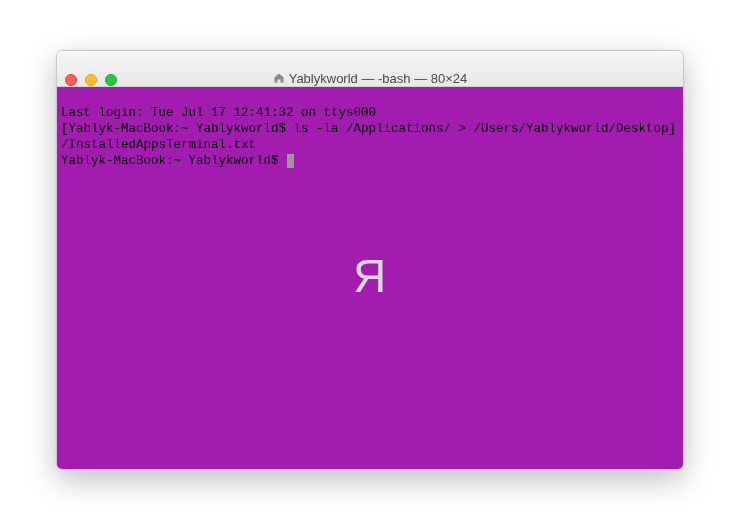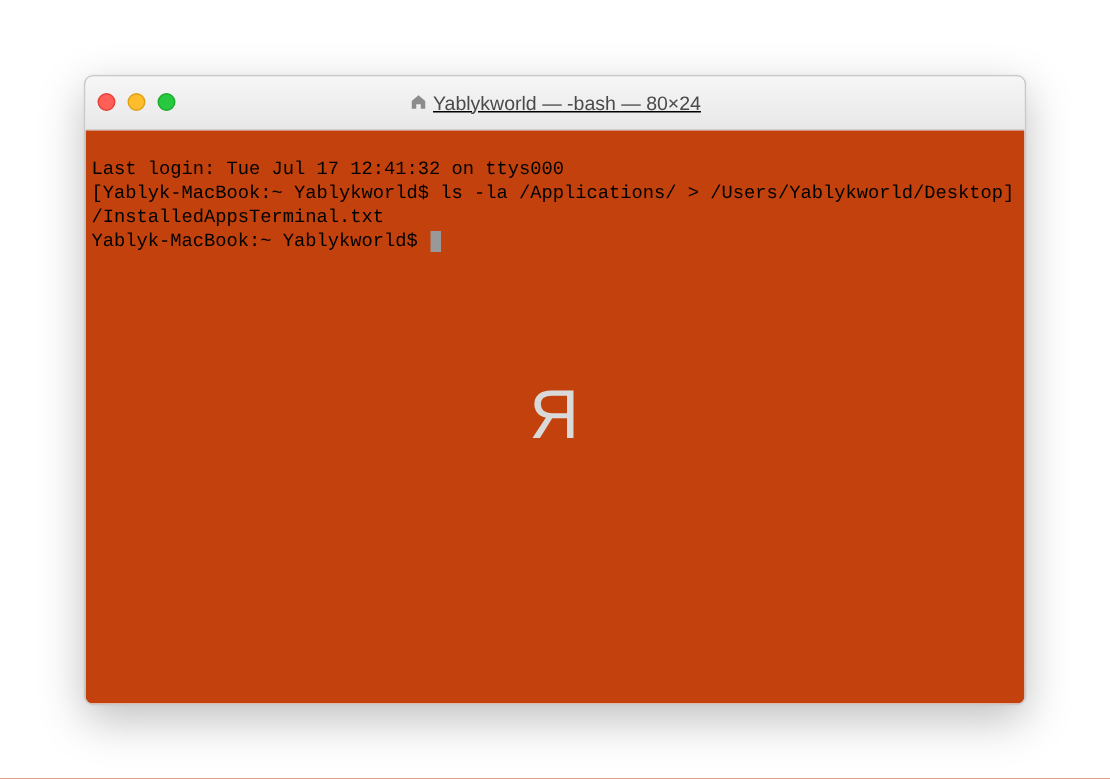--- a/index.html
+++ b/index.html
@@ -26,24 +26,23 @@
       box-shadow: 0 10px 30px rgba(0,0,0,0.25), 0 0 0 1px rgba(0,0,0,0.02);
       overflow: hidden;
       display: flex;
       flex-direction: column;
     }
     .titlebar {
       height: 36px;
       background: linear-gradient(to bottom, #f6f6f6, #e8e8e8);
       border-bottom: 1px solid #d0d0d0;
       display: flex;
-      align-items: center;
+      align-items: flex-end;
       position: relative;
       flex-shrink: 0;
-      text-decoration: underline;
     }
     .traffic-lights {
       display: flex;
       gap: 8px;
       padding-left: 8px;
       position: absolute;
       left: 0;
     }
     .light {
       width: 12px;
@@ -64,21 +63,21 @@
       gap: 4px;
     }
     .home-icon {
       display: inline-block;
       width: 12px;
       height: 12px;
       opacity: .75;
     }
     .terminal-body {
       flex: 1;
-      background: #c2410c;
+      background: #a21caf;
       padding: 2px 4px;
       font-family: "Menlo", "Courier New", monospace;
       font-size: 12.5px;
       line-height: 16px;
       color: #000000;
       white-space: pre-wrap;
       word-break: break-all;
       position: relative;
     }
     .cursor-block {

